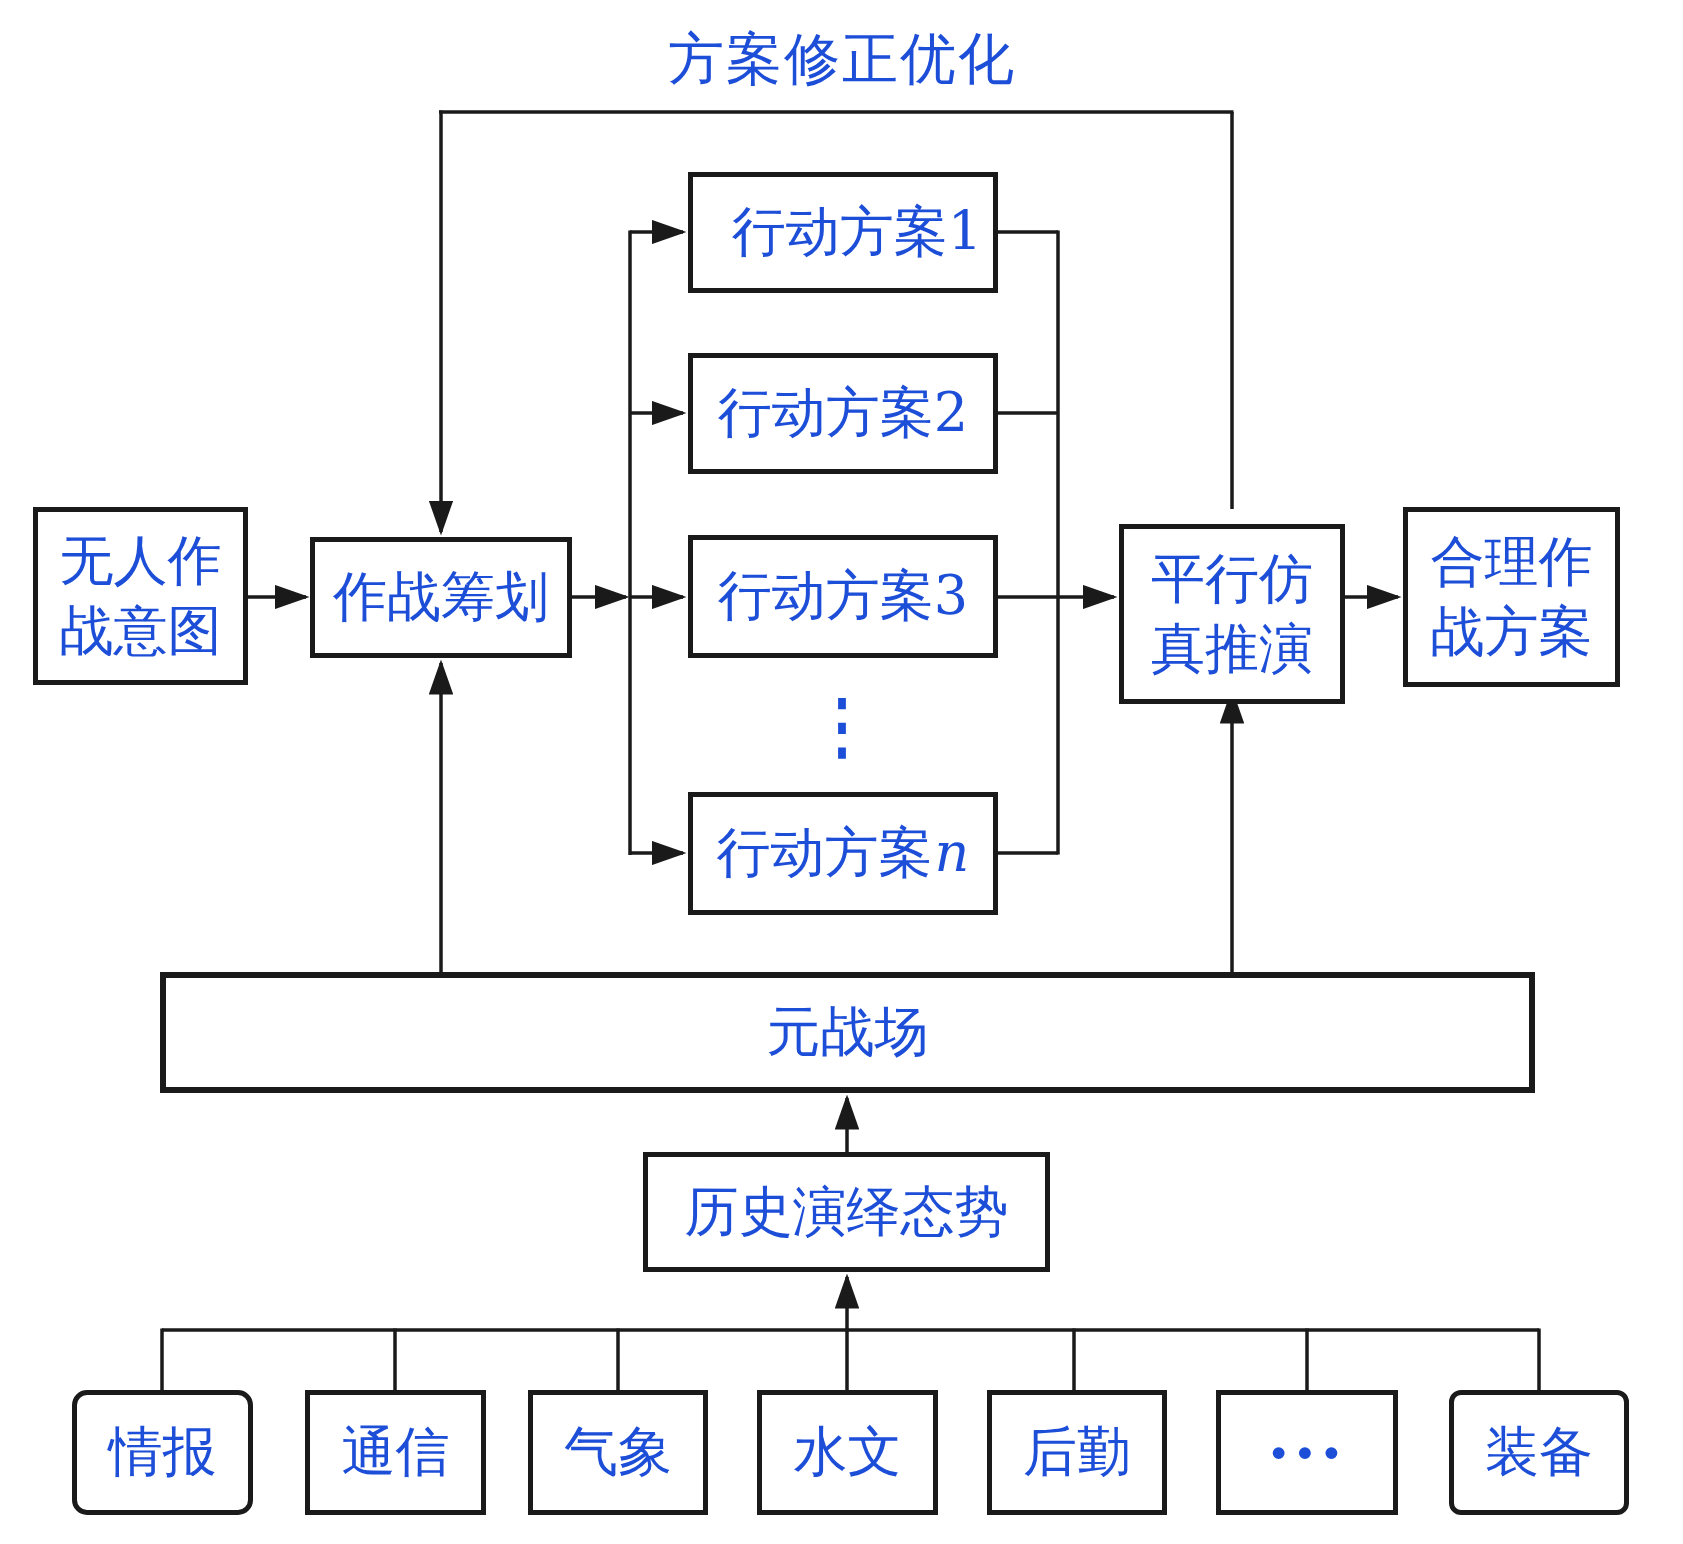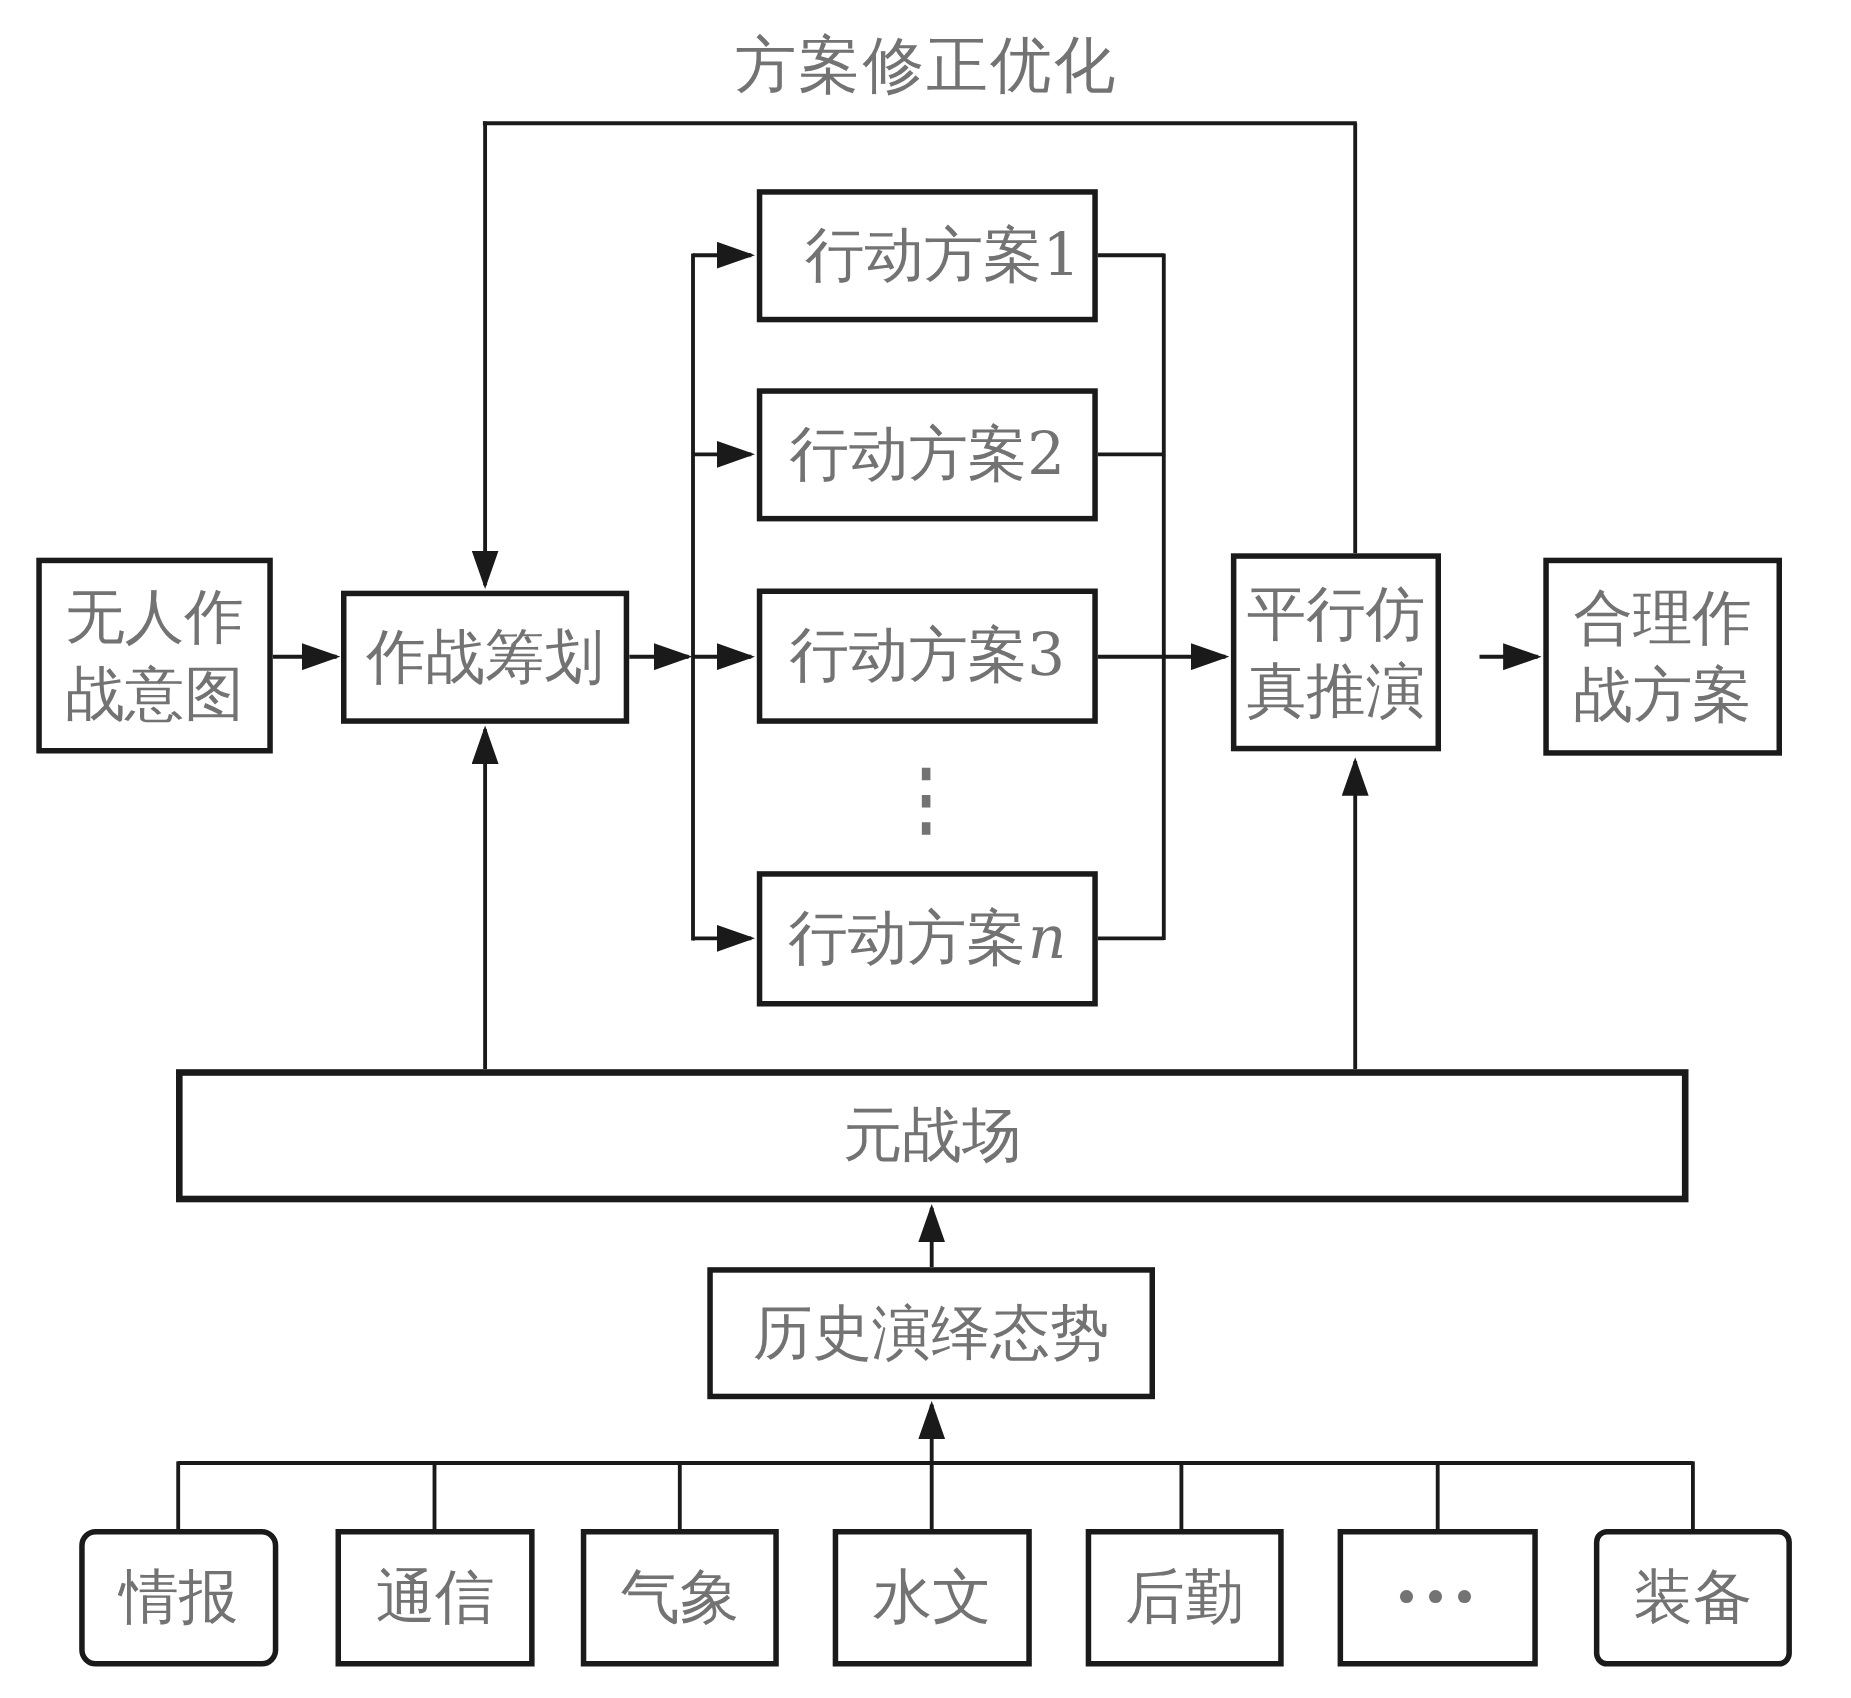--- a/index.html
+++ b/index.html
@@ -1,21 +1,21 @@
 <!DOCTYPE html>
 <html><head>
 <meta charset="utf-8">
 <style>
   html,body{margin:0;padding:0;background:#ffffff;}
   .canvas{
     position:relative;
     width:1683px;height:1544px;
     background:#ffffff;
     font-family:"DejaVu Serif","Liberation Serif",serif;
-    color:#737373;
+    color:#1d4ed8;
     overflow:hidden;
   }
   .connectors{position:absolute;left:0;top:0;width:1683px;height:1544px;}
   .connectors line{stroke:#1a1a1a;stroke-width:3.5;}
   .title{
     position:absolute;left:842px;top:22px;transform:translateX(-50%);
     font-size:56px;letter-spacing:2px;white-space:nowrap;
   }
   .node{
     position:absolute;box-sizing:border-box;
@@ -106,21 +106,21 @@
   <div class="node" style="left:688px;top:535px;width:310px;height:123px;">
     <span>行动方案3</span>
   </div>
 
   <div class="vdots">⋮</div>
 
   <div class="node" style="left:688px;top:792px;width:310px;height:123px;">
     <span><span>行动方案</span><i class="var">n</i></span>
   </div>
 
-  <div class="node" style="left:1119px;top:503px;width:191px;height:180px;">
+  <div class="node" style="left:1119px;top:524px;width:226px;height:180px;">
     <span>平行仿
 真推演</span>
   </div>
 
   <div class="node" style="left:1403px;top:507px;width:217px;height:180px;text-align:center;">
     <span>合理作
 战方案</span>
   </div>
 
   <div class="node bar" style="left:160px;top:972px;width:1375px;height:121px;">

